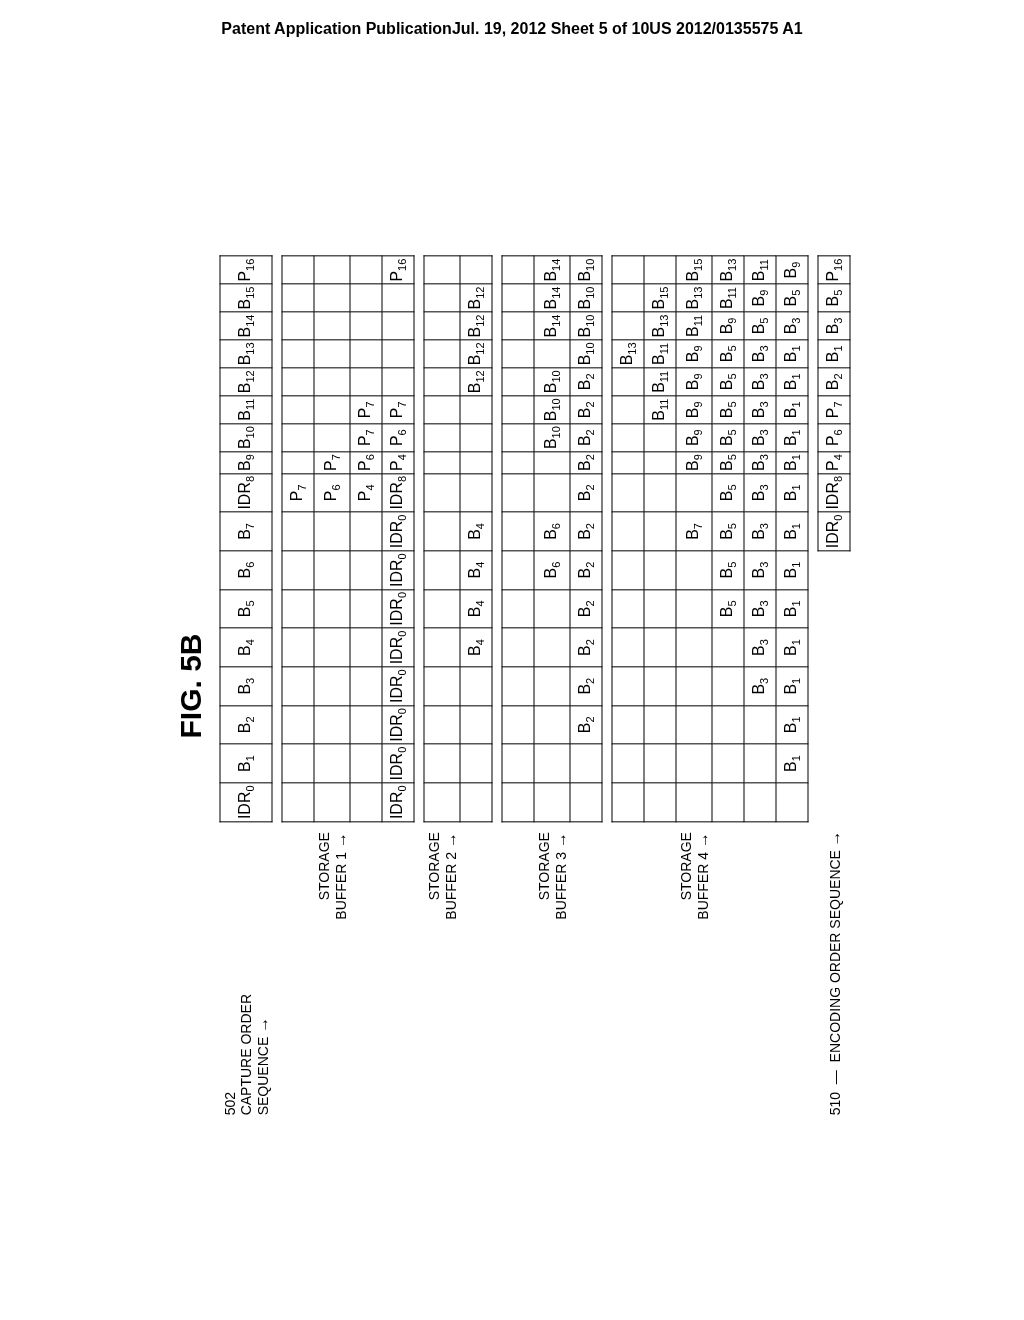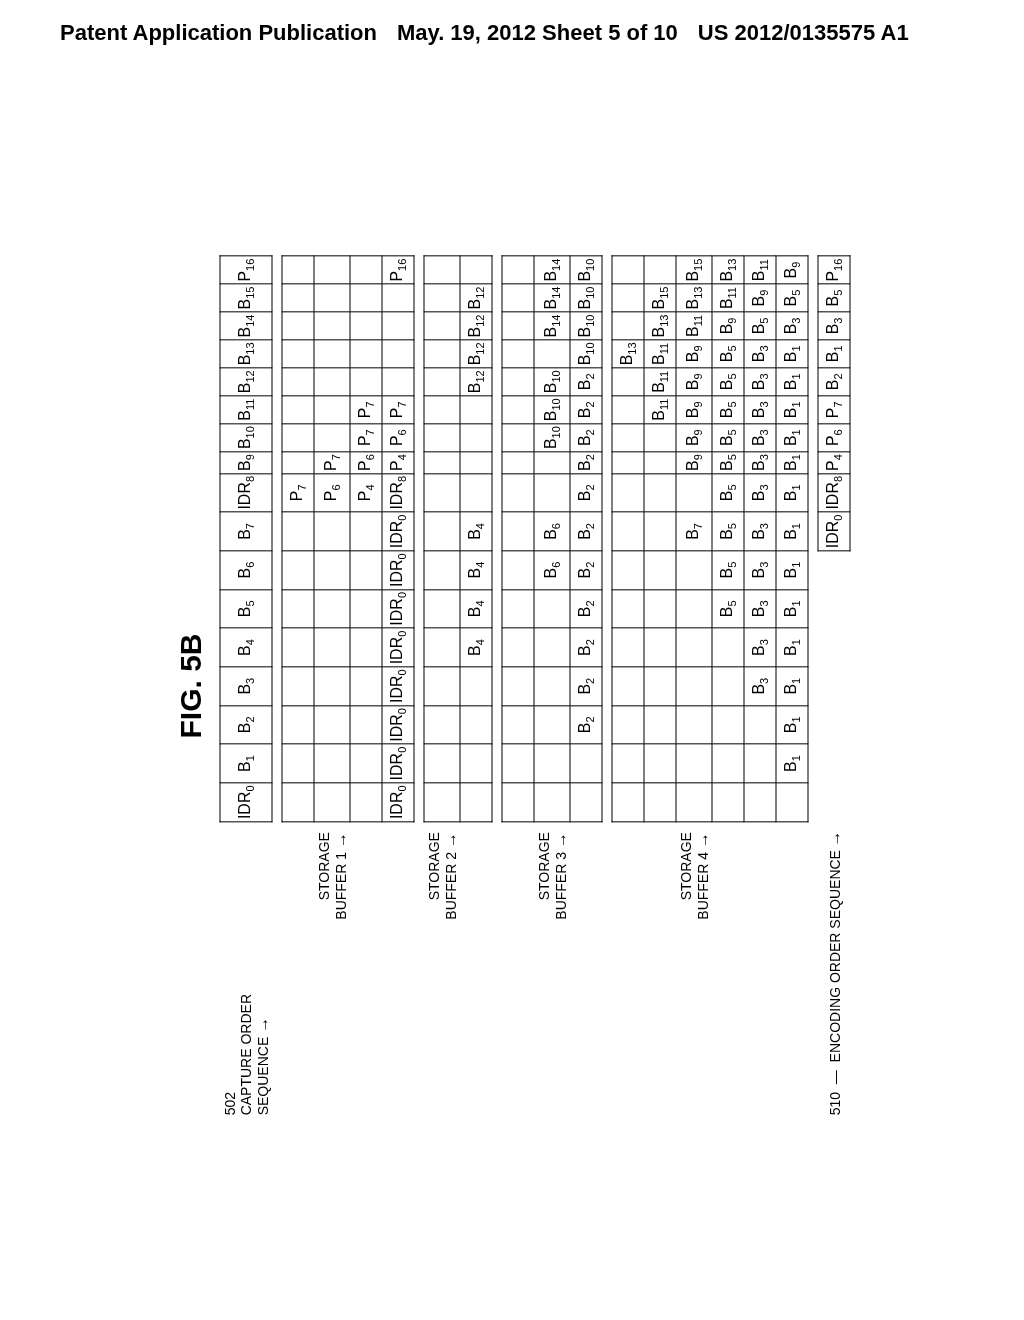--- a/index.html
+++ b/index.html
@@ -6,25 +6,24 @@
     font-family: Arial, Helvetica, sans-serif;
     margin: 0;
     padding: 0;
     background: #fff;
     width: 1024px;
     height: 1320px;
     position: relative;
   }
   .page-header {
     display: flex;
-    justify-content: flex-start;
-    font-size: 22px;
+    justify-content: center;
+    font-size: 16px;
     font-weight: bold;
     padding: 20px 60px 6px 60px;
-    gap: 20px;
   }
   .page-header div { white-space: nowrap; }
 
   .rotwrap {
     position: absolute;
     left: 50%;
     top: 52%;
     transform: translate(-50%, -50%) rotate(-90deg);
     transform-origin: center center;
   }
@@ -76,21 +75,21 @@
     content: " →";
     font-size: 16px;
     letter-spacing: -1px;
   }
 </style>
 </head>
 <body>
 
 <div class="page-header">
   <div>Patent Application Publication</div>
-  <div>May. 19, 2012  Sheet 5 of 10</div>
+  <div>Jul. 19, 2012  Sheet 5 of 10</div>
   <div>US 2012/0135575 A1</div>
 </div>
 
 <div class="rotwrap">
 
   <div class="fig-label">FIG. 5B</div>
 
   <table class="grid">
 
     <tbody>

